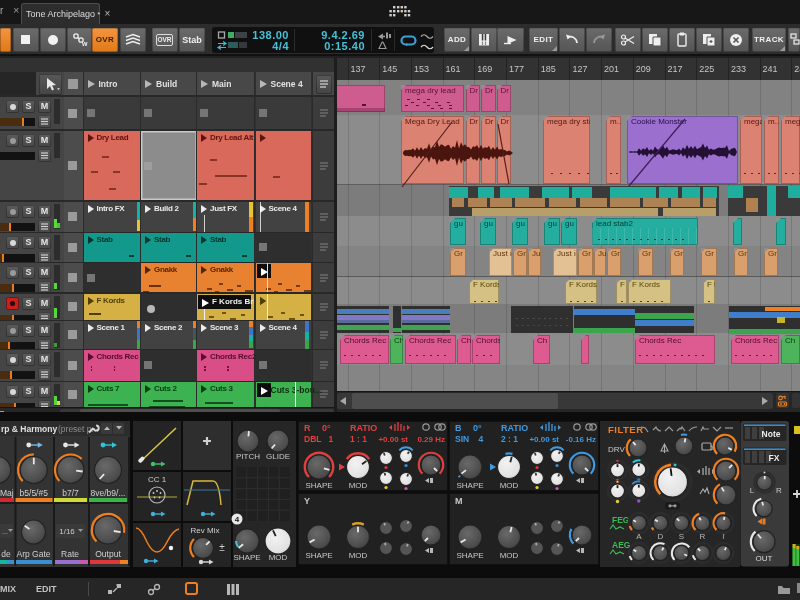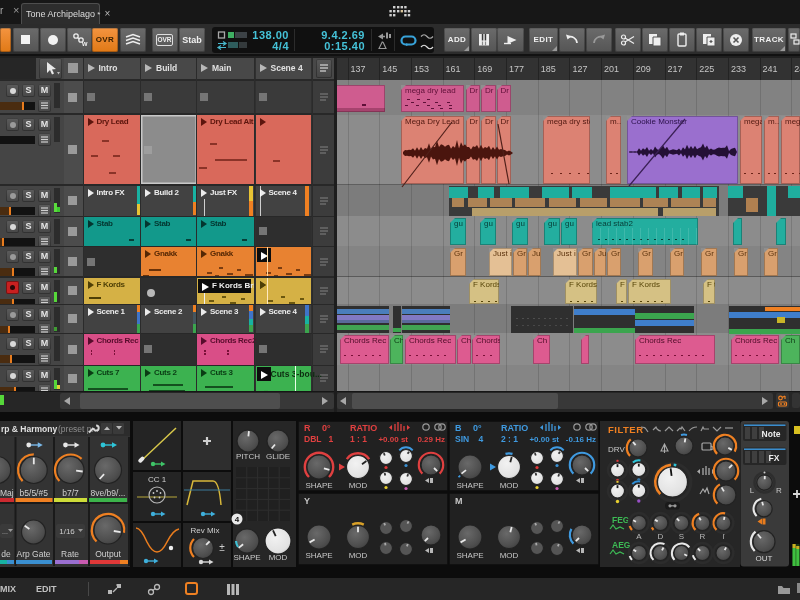--- a/index.html
+++ b/index.html
@@ -11,21 +11,21 @@
 #tabbar{position:absolute;left:0;top:0;width:800px;height:24px;background:#171717}
 .tab{position:absolute;top:3px;height:21px;background:#2d2d2d;border:1px solid #4e4e4e;border-bottom:none;border-radius:3px 3px 0 0;color:#dcdcdc;font-size:10px;line-height:20px}
 
 #toolbar{position:absolute;left:0;top:24px;width:800px;height:32px;background:#2c2c2c;border-bottom:2px solid #111}
 .tb{position:absolute;top:4px;height:24px;background:linear-gradient(#6b6b6b,#555555);border-radius:2px;box-shadow:inset 0 0 0 1px rgba(0,0,0,.25), inset 0 1px 0 rgba(255,255,255,.12);color:#f0f0f0;text-align:center}
 .tb.or{background:linear-gradient(#f49440,#e07916);color:#3a2000}
 .tblab{font-size:8px;font-weight:bold;line-height:24px;letter-spacing:.4px}
 
 #main{position:absolute;left:0;top:56px;width:800px;height:356px;background:#313131}
 
-#launch{position:absolute;left:0;top:0;width:334px;height:356px;background:#343434}
+#launch{position:absolute;left:0;top:16px;width:334px;height:356px;background:#343434}
 .rnd{border-radius:2px;background:linear-gradient(#585858,#454545);box-shadow:inset 0 0 0 1px rgba(0,0,0,.3)}
 .mbt{position:absolute;width:13px;height:13px;border-radius:2px;background:linear-gradient(#5c5c5c,#474747);box-shadow:inset 0 0 0 1px rgba(0,0,0,.3);color:#e6e6e6;font-size:9px;font-weight:bold;text-align:center;line-height:13px}
 
 #arr{position:absolute;left:337px;top:0;width:463px;height:356px;background:#898989}
 
 #status{position:absolute;left:0;top:578px;width:800px;height:22px;background:#262626;color:#c0c0c0;font-size:9px;font-weight:bold}
 #devbg{position:absolute;left:0;top:412px;width:800px;height:166px;background:#0c0c0c}
 </style>
 </head>
 <body>

